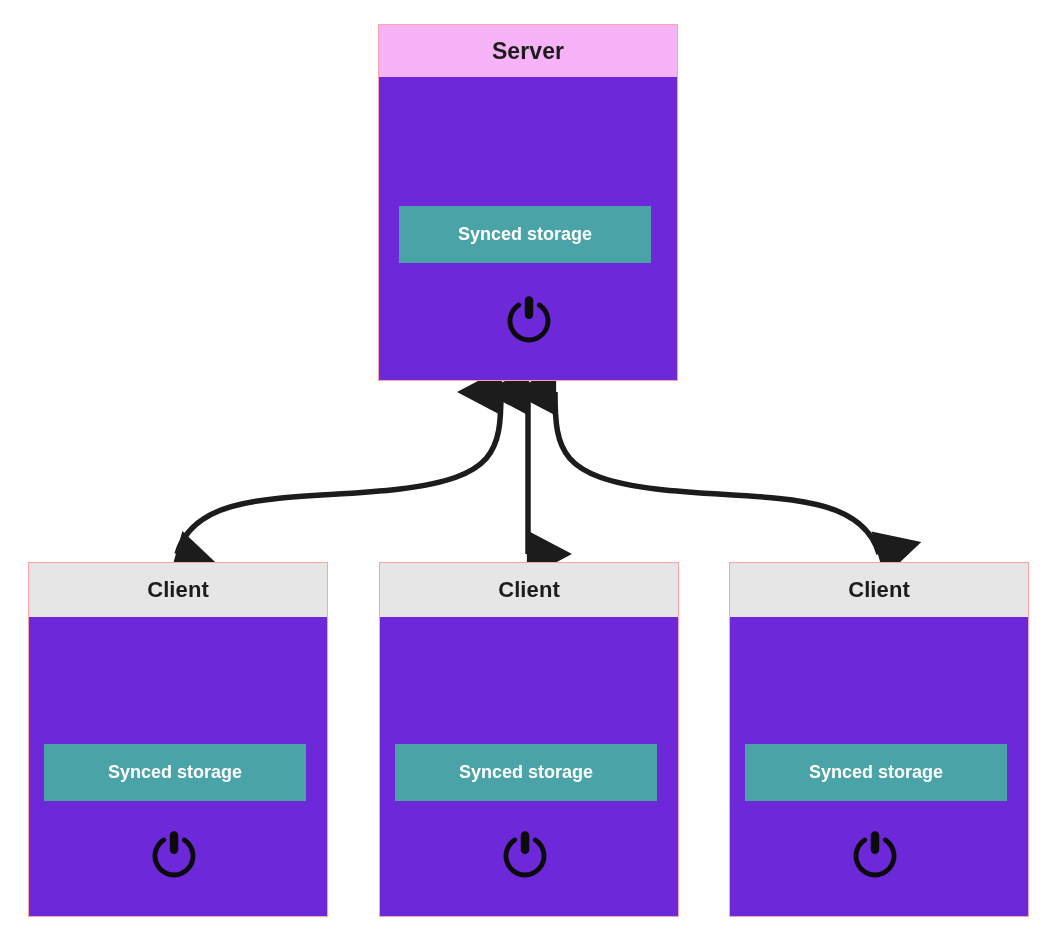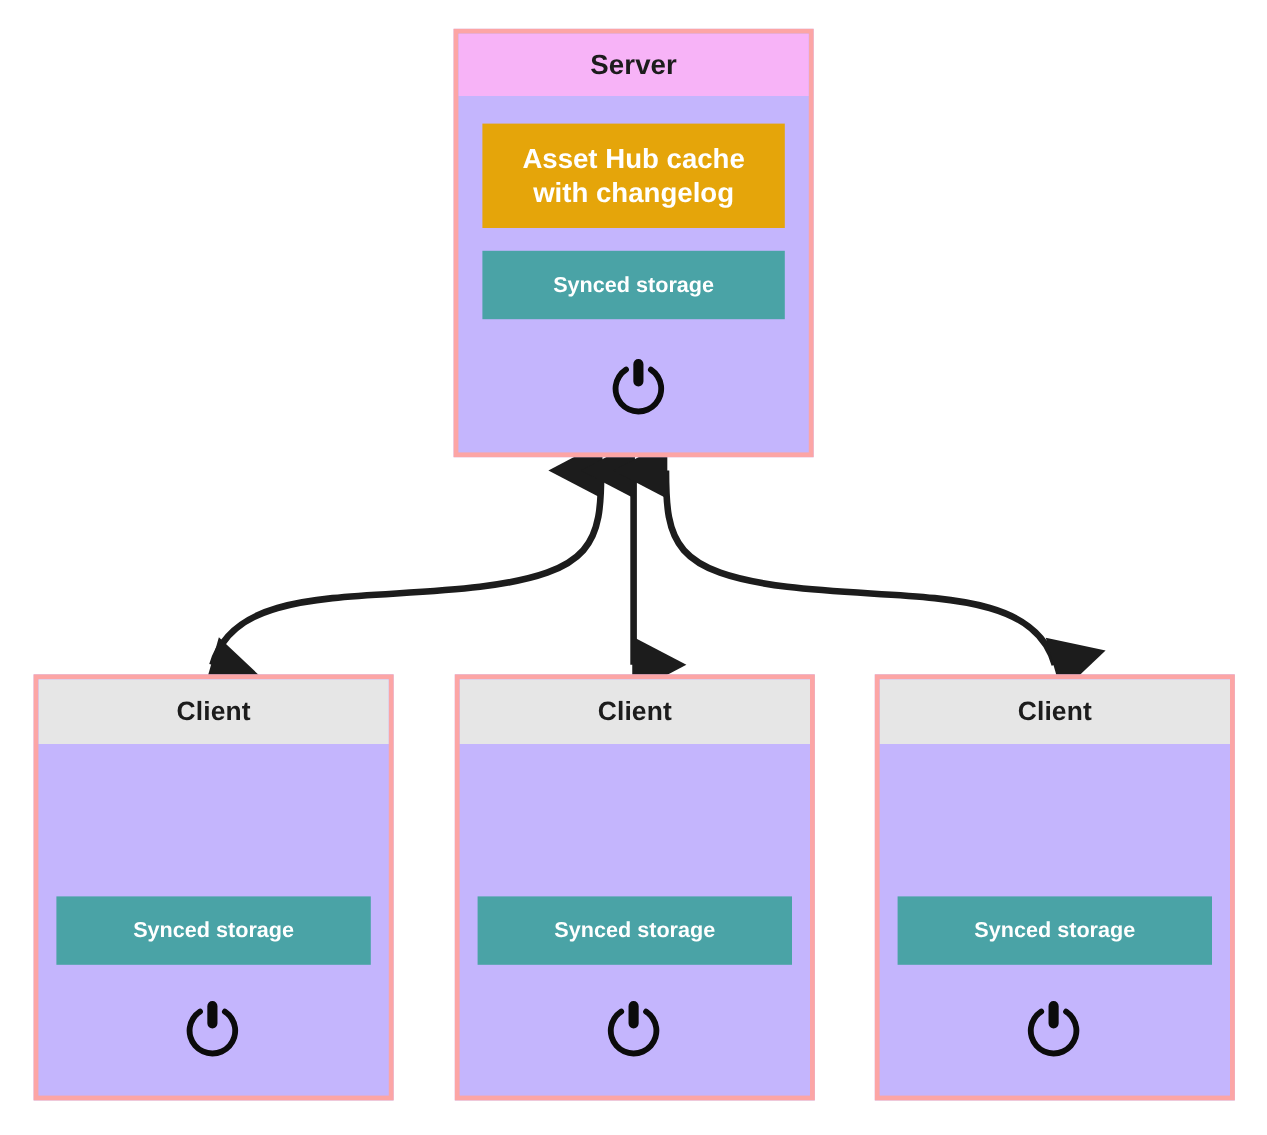--- a/index.html
+++ b/index.html
@@ -16,22 +16,22 @@
   }
   #diagram-root {
     position: relative;
     width: 1056px;
     height: 946px;
     background: #ffffff;
   }
   .node-box {
     position: absolute;
     box-sizing: border-box;
-    border: 4px solid #fca5a5;
-    background: #c4b5fd;
+    border: 1px solid #fca5a5;
+    background: #6d28d9;
     overflow: hidden;
   }
   .node-header {
     position: absolute;
     left: 0;
     top: 0;
     width: 100%;
     box-sizing: border-box;
     display: flex;
     align-items: center;
@@ -109,26 +109,20 @@
 
     <path d="M 555 392 C 555 452 561 477 656 489 C 756 501 860 487 879 554" fill="none" stroke="#1C1C1C" stroke-width="5.5" stroke-linecap="butt" marker-start="url(#arrowUp)" marker-end="url(#arrowDown)"></path>
   </svg>
 
   <div class="node-box" style="left:378px; top:24px; width:300px; height:357px;">
 
     <div class="node-header server-header">
       <span>Server</span>
     </div>
 
-    <div class="chip chip-orange" style="left:20px; top:75px; width:252px; height:87px;">
-      <span>
-        <span>Asset Hub cache</span><br>
-        <span>with changelog</span>
-      </span>
-    </div>
 
     <div class="chip chip-teal" style="left:20px; top:181px; width:252px; height:57px;">
       <span>Synced storage</span>
     </div>
 
     <div class="power-icon" style="left:124px; top:268px;">
       <svg viewBox="0 0 64 64" xmlns="http://www.w3.org/2000/svg" aria-hidden="true">
         <path d="M32 4 a5.2 5.2 0 0 1 5.2 5.2 v17.6 a5.2 5.2 0 0 1 -10.4 0 V9.2 A5.2 5.2 0 0 1 32 4 Z" fill="#0B0B0B"></path>
         <path d="M46.6 12.4 a3 3 0 0 0 -3.6 4.8 A20.4 20.4 0 1 1 21 17.2 a3 3 0 1 0 -3.5 -4.9 a26.4 26.4 0 1 0 29.1 0.1 Z" fill="#0B0B0B"></path>
       </svg>

